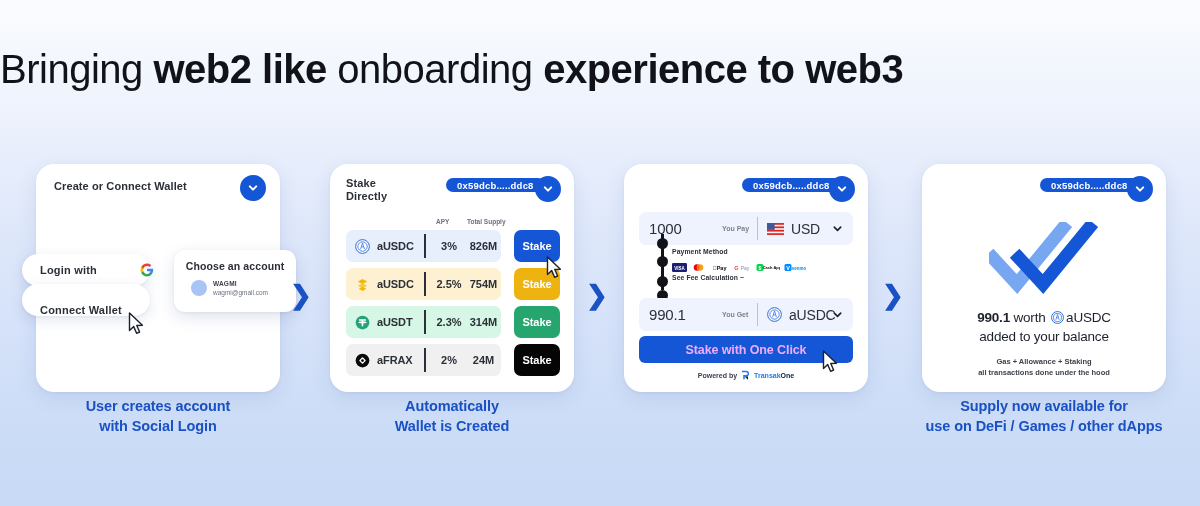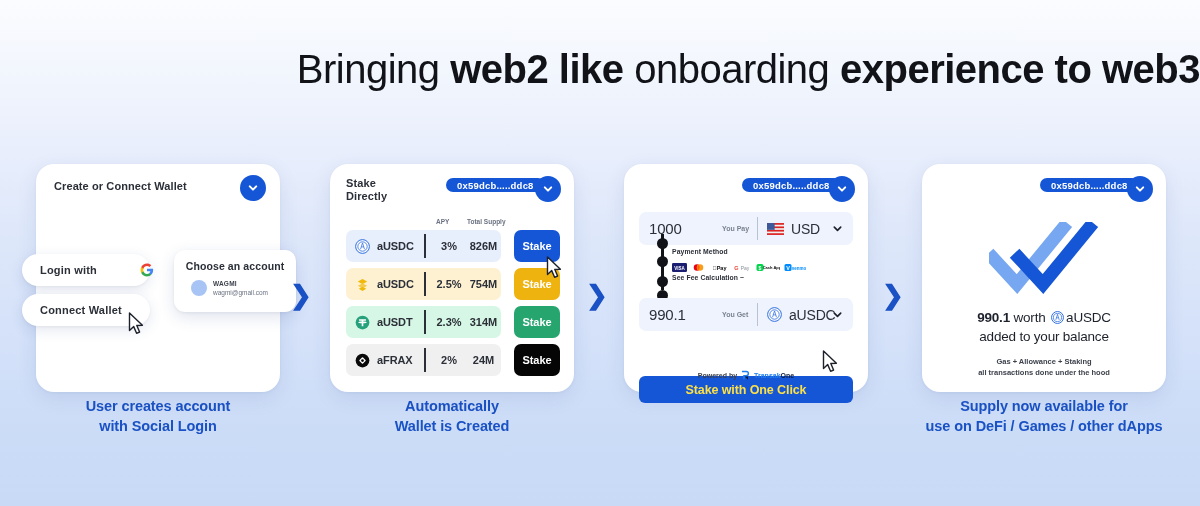--- a/index.html
+++ b/index.html
@@ -23,21 +23,21 @@
     position: relative;
     -webkit-font-smoothing: antialiased;
   }
 
   
   .headline {
     position: absolute;
     top: 44px;
     left: 0;
     width: 1200px;
-    text-align: right;
+    text-align: left;
     font-size: 40px;
     line-height: 50px;
     letter-spacing: -0.5px;
     color: #111318;
     font-weight: 400;
     white-space: nowrap;
   }
   .headline .b { font-weight: 800; }
 
   
@@ -141,21 +141,21 @@
     box-shadow: 0 4px 14px rgba(40,70,140,0.13), 0 1px 3px rgba(0,0,0,0.05);
     display: flex; align-items: center;
     padding: 0 18px;
     font-size: 11px;
     font-weight: 700;
     color: #2b2f38;
     letter-spacing: 0.2px;
     white-space: nowrap;
   }
   .pill-login { left: -14px; top: 90px; width: 128px; gap: 36px; }
-  .pill-connect { left: -14px; top: 130px; width: 128px; }
+  .pill-connect { left: -14px; top: 120px; width: 128px; align-items: flex-end; }
 
   .gicon {
     margin-left: 7px;
     width: 14px; height: 14px;
     display: inline-block;
   }
 
   .choose-box {
     position: absolute;
     left: 138px; top: 86px;
@@ -341,25 +341,24 @@
     letter-spacing: 0.1px;
   }
 
   .stake-cta {
     position: absolute;
     left: 15px; top: 172px;
     width: 214px; height: 27px;
     background: #1556d6;
     border-radius: 6px;
     display: flex; align-items: center; justify-content: center;
-    color: #fde047;
+    color: #f0abfc;
     font-size: 12.5px;
     font-weight: 800;
     letter-spacing: -0.1px;
-    margin-top: 40px;
   }
   .powered {
     position: absolute;
     left: 0; top: 206px; width: 244px;
     display: flex; align-items: center; justify-content: center;
     font-size: 7px; color: #3c414b; font-weight: 600;
   }
   .powered .tlogo { margin: 0 4px 0 4px; width: 9px; height: 10px; }
   .powered .tname { color: #1e7df0; font-weight: 600; }
   .powered .tname b { color: #0e1b3d; font-weight: 800; }

